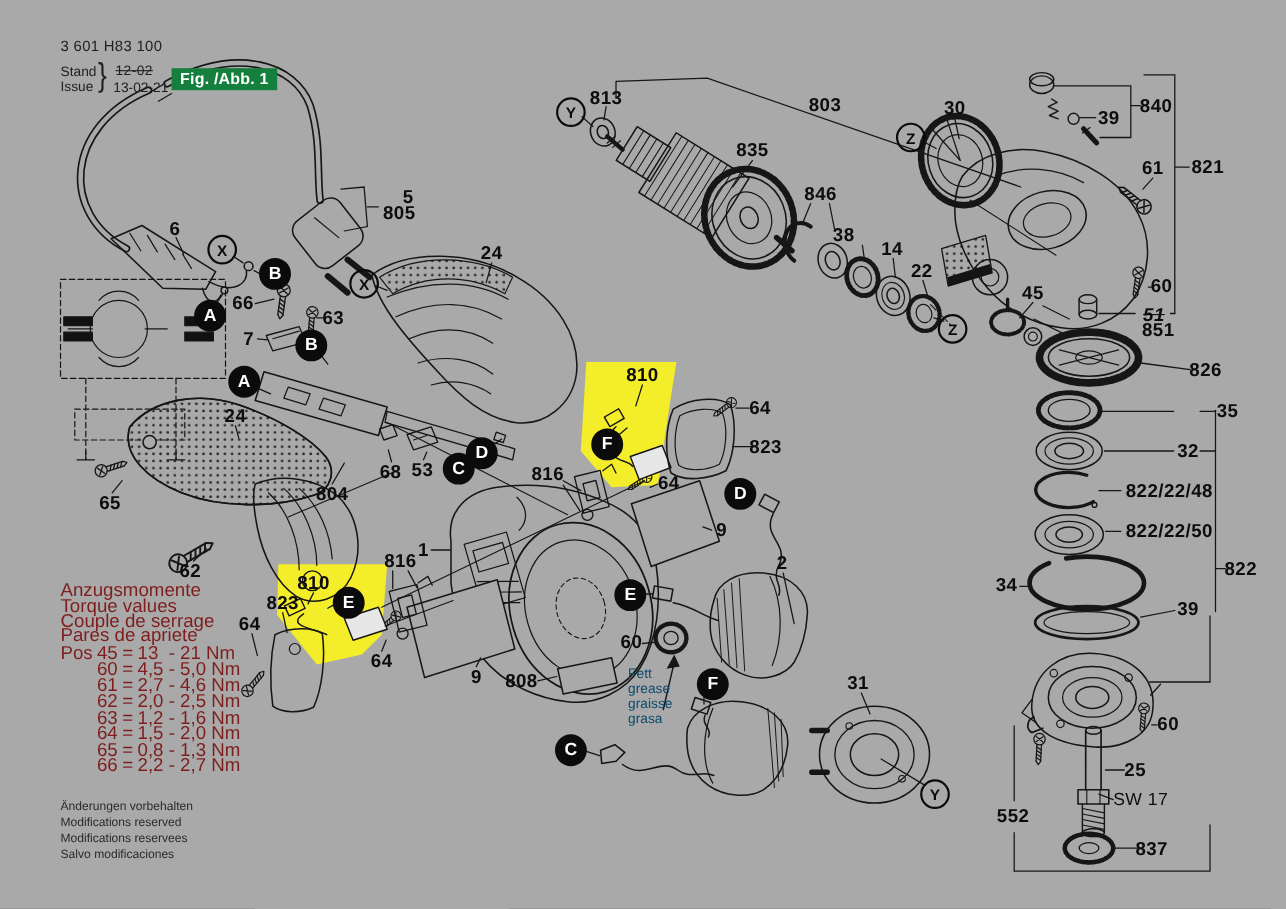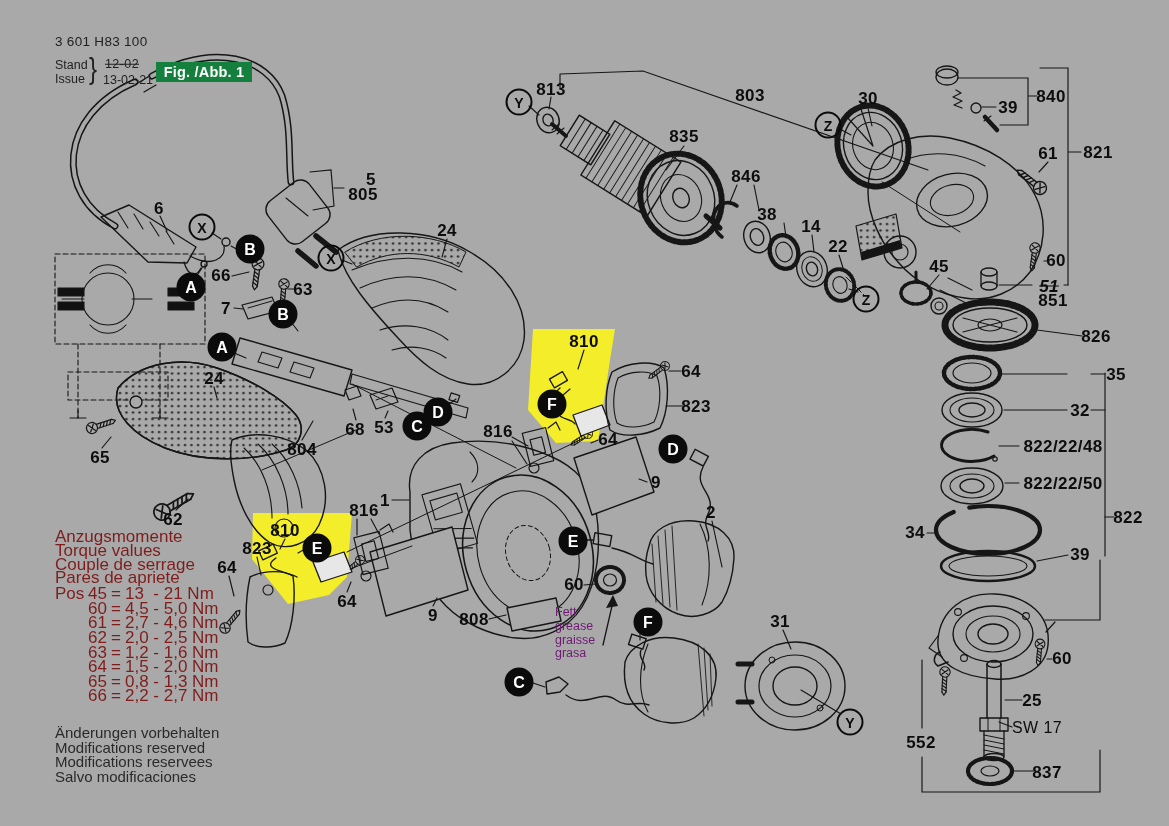--- a/index.html
+++ b/index.html
@@ -22,23 +22,23 @@
   .figbox{left:156px;top:62px;width:96px;height:20px;background:#15803d;color:#fff;font-weight:bold;
           font-size:14.5px;display:flex;align-items:center;justify-content:center;letter-spacing:.2px;text-align:right;}
   .torque{left:55px;top:530px;font-size:17px;color:#7f1d1d;}
   .torque .t-line{line-height:13.8px;}
   .t-rows{margin-top:2px;}
   .t-row{display:flex;line-height:14.6px;}
   .t-row .c-poslbl{width:30px;}
   .t-row .c-num{width:22px;text-align:right;}
   .t-row .c-eq{width:18px;text-align:center;}
   .t-row .c-range{white-space:pre;}
-  .footer{left:55px;top:726px;font-size:15px;color:#2a2a2a;}
+  .footer{left:55px;top:726px;font-size:11px;color:#2a2a2a;}
   .footer div{line-height:14.5px;}
-  .grease{left:555px;top:606px;font-size:12.5px;color:#701a75;}
+  .grease{left:571px;top:606px;font-size:12.5px;color:#0c4a6e;}
   .grease div{line-height:13.8px;}
 </style>
 </head>
 <body>
 
 <div class="stage">
 
 <svg width="1169" height="826" viewBox="0 0 1169 826">
   <defs>
     <pattern id="dots" patternUnits="userSpaceOnUse" width="6.5" height="6.5">

